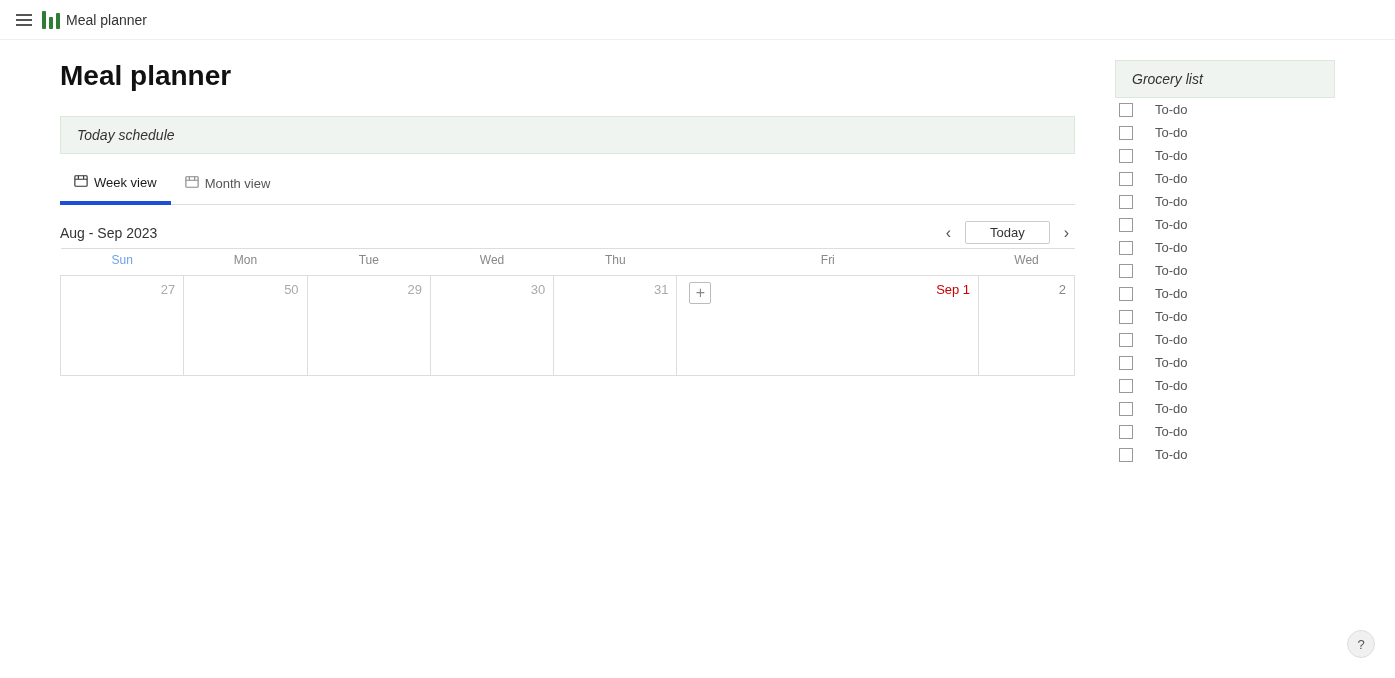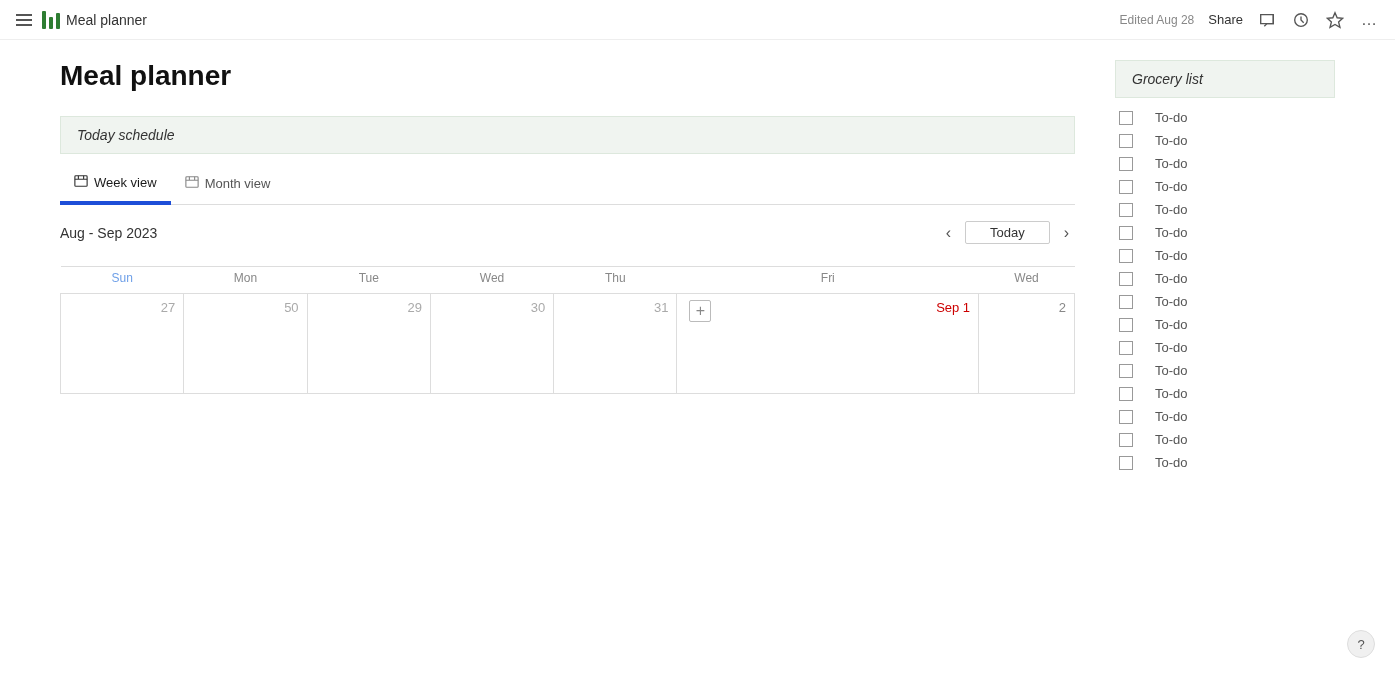--- a/index.html
+++ b/index.html
@@ -46,21 +46,21 @@
     
     .view-tabs { display: flex; gap: 0; margin-bottom: 16px; border-bottom: 1px solid #ddd; }
     .view-tab {
       display: flex; align-items: center; gap: 6px; padding: 8px 14px 10px; cursor: pointer;
       font-size: 13px; color: #555; border-bottom: 2px solid transparent; margin-bottom: -1px;
     }
     .view-tab.active { color: #1a1a1a; border-bottom: 4px solid #1d4ed8; }
     .tab-icon { font-size: 12px; }
 
     
-    .cal-nav { display: flex; align-items: center; justify-content: space-between; margin-bottom: 22px; }
+    .cal-nav { display: flex; align-items: center; justify-content: space-between; margin-bottom: 4px; }
     .cal-date-label { font-size: 14px; font-weight: 500; color: #333; }
     .cal-controls { display: flex; align-items: center; gap: 8px; }
     .cal-btn { cursor: pointer; color: #555; font-size: 16px; line-height: 1; padding: 2px 6px; }
     .today-btn {
       font-size: 13px; color: #333; border: 1px solid #ccc; padding: 3px 24px; cursor: pointer;
       border-radius: 2px; background: #fff;
     }
 
     
     .calendar { width: 100%; border-collapse: collapse; }
@@ -80,21 +80,21 @@
     .add-btn {
       display: inline-flex; align-items: center; justify-content: center;
       width: 22px; height: 22px; border: 1px solid #bbb; border-radius: 2px;
       font-size: 16px; color: #888; cursor: pointer; background: #fff; margin-left: 4px;
     }
 
     
     .right-section { width: 220px; flex-shrink: 0; }
     .grocery-header {
       background: #f0f4f0; padding: 10px 16px; font-style: italic; font-size: 14px; color: #333;
-      border: 1px solid #dde8dd; margin-bottom: 8px;
+      border: 1px solid #dde8dd; margin-bottom: 0;
     }
     .grocery-item { display: flex; align-items: center; gap: 22px; padding: 4px 4px; }
     .grocery-checkbox { width: 14px; height: 14px; border: 1px solid #999; background: #fff; flex-shrink: 0; }
     .grocery-label { font-size: 13px; color: #555; }
 
     
     .help-btn {
       position: fixed; bottom: 20px; right: 20px;
       width: 28px; height: 28px; border-radius: 50%; background: #f0f0f0;
       display: flex; align-items: center; justify-content: center;
@@ -112,42 +112,20 @@
         <span></span>
     </div>
     <div class="app-logo">
       <div class="logo-icon">
         <div class="logo-bar" style="height:18px;"></div>
         <div class="logo-bar" style="height:12px;"></div>
         <div class="logo-bar" style="height:16px;"></div>
       </div>
       <span>Meal planner</span>
     </div>
-  </div>
-  <div class="topbar-right">
-    <span class="topbar-edit">Edited Aug 28</span>
-    <span class="topbar-share">Share</span>
-    <span class="topbar-icon">
-      <svg width="18" height="18" viewBox="0 0 20 20" fill="none" stroke="#555" stroke-width="1.5">
-          <path d="M3 4h14v10H3z" rx="1"></path>
-          <path d="M7 17l3-3h7V4"></path>
-        </svg>
-    </span>
-    <span class="topbar-icon">
-      <svg width="18" height="18" viewBox="0 0 20 20" fill="none" stroke="#555" stroke-width="1.5">
-          <circle cx="10" cy="10" r="7"></circle>
-          <path d="M10 6v4l3 3"></path>
-        </svg>
-    </span>
-    <span class="topbar-icon">
-      <svg width="18" height="18" viewBox="0 0 20 20" fill="none" stroke="#555" stroke-width="1.5">
-          <polygon points="10,2 12.4,7.5 18.5,8.1 14,12.2 15.5,18.1 10,15 4.5,18.1 6,12.2 1.5,8.1 7.6,7.5"></polygon>
-        </svg>
-    </span>
-    <span class="topbar-icon">…</span>
   </div>
 </div>
 
 <div class="main-content">
 
   <div class="left-section">
     <h1 class="page-title">Meal planner</h1>
 
     <div class="section-header">Today schedule</div>
 

